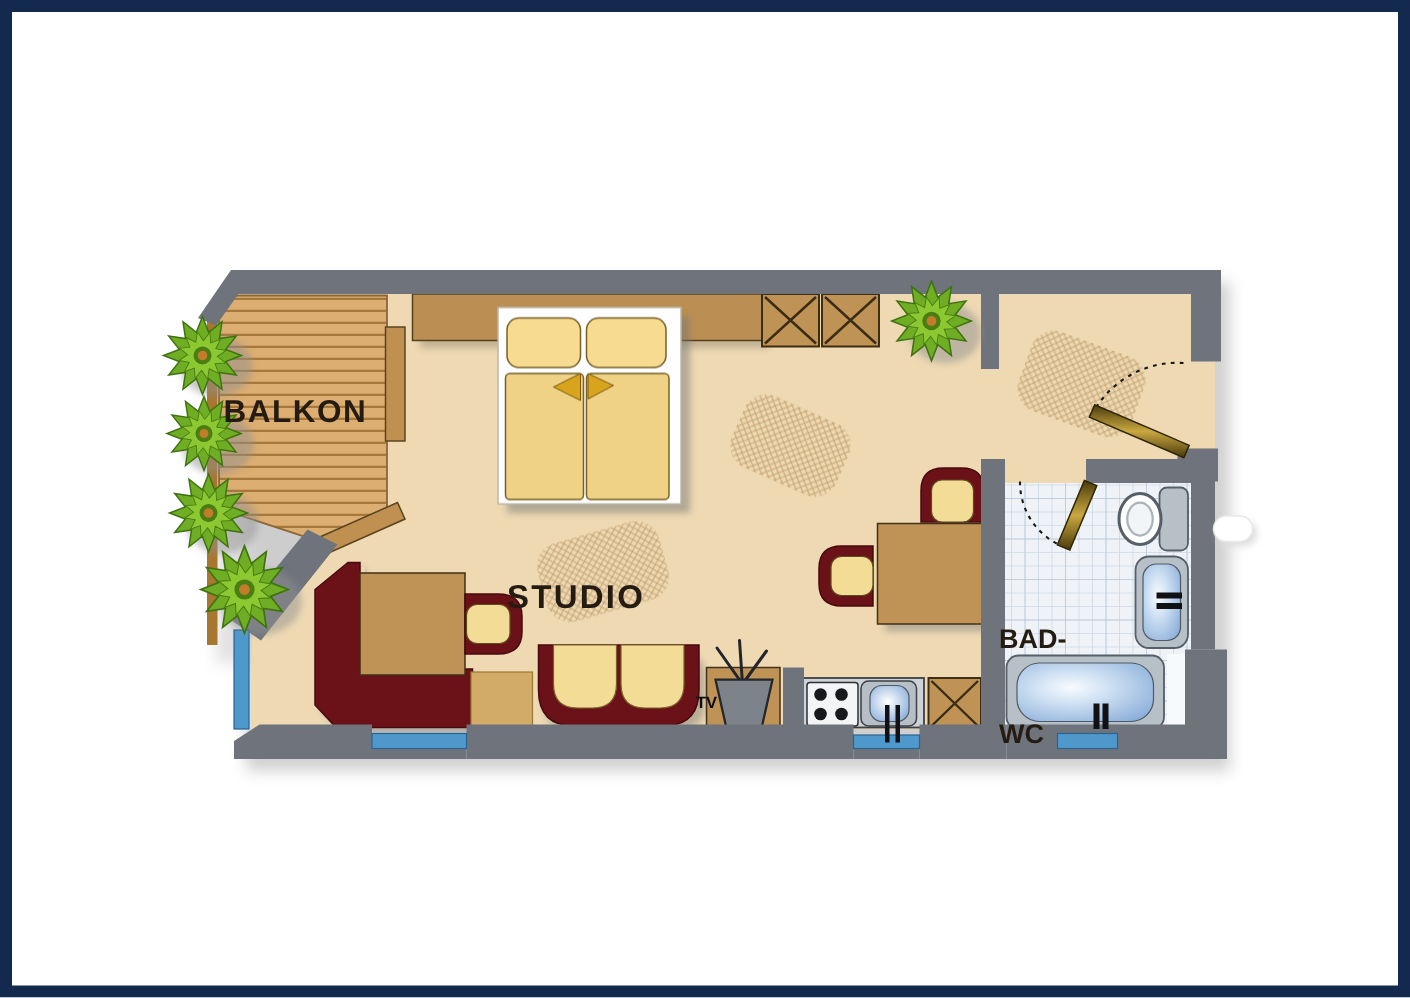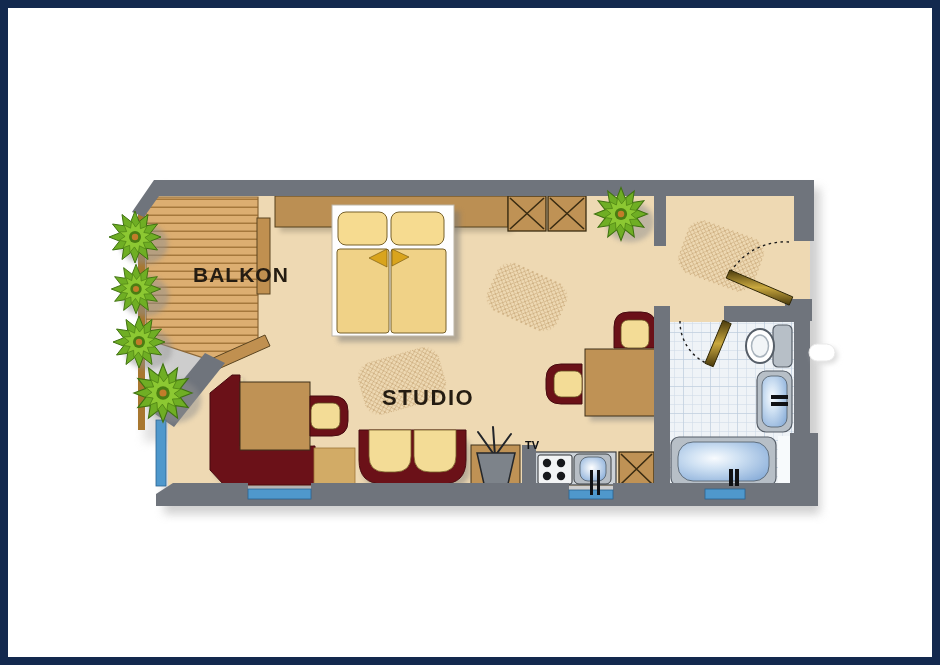--- a/index.html
+++ b/index.html
@@ -2,25 +2,25 @@
 <html><head>
 <meta charset="utf-8">
 <style>
   html,body { margin:0; padding:0; background:#ffffff; }
   .frame {
     position:relative; width:940px; height:665px; box-sizing:border-box;
     border:8px solid #13294e; background:#ffffff; overflow:hidden;
     font-family:"Liberation Sans", sans-serif;
   }
   .plan-svg { position:absolute; left:0; top:0; width:924px; height:649px; }
-  .label { position:absolute; color:#241c12; white-space:pre;padding-left:44px; }
+  .label { position:absolute; color:#241c12; white-space:pre; }
   .label-balkon { left:141px; top:255px; font-size:21px; font-weight:600; letter-spacing:1px; }
   .label-studio { left:330px; top:342px; font-size:22px; font-weight:600; letter-spacing:1.5px;margin-top:35px; }
   .label-badwc  { left:658px; top:366px; font-size:18px; font-weight:700; line-height:21px; }
-  .label-tv     { left:456px; top:431px; width:48px; text-align:center; font-size:11px; font-weight:700; color:#0d0e10; }
+  .label-tv     { left:456px; top:455px; width:48px; text-align:left; font-size:11px; font-weight:700; color:#0d0e10; }
 </style>
 </head>
 <body>
 
 <div class="frame">
   <svg class="plan-svg" viewBox="0 0 924 649" xmlns="http://www.w3.org/2000/svg">
     <defs>
       <pattern id="planks" width="10" height="8" patternUnits="userSpaceOnUse">
         <rect width="10" height="8" fill="#dcae71"></rect>
         <rect y="6.5" width="10" height="1.5" fill="#a5783c"></rect>
@@ -228,14 +228,18 @@
     </g>
 
     <g>
       <rect x="804" y="339" width="26" height="17" rx="8.5" fill="#dddddd" filter="url(#blur3)"></rect>
       <rect x="801" y="336" width="26" height="17" rx="8.5" fill="#ffffff" stroke="#e9e9e9" stroke-width="1"></rect>
     </g>
   </svg>
 
   <div class="label label-balkon">BALKON</div>
   <div class="label label-studio">STUDIO</div>
+  <div class="label label-badwc">
+    <div>BAD-</div>
+    <div>WC</div>
+  </div>
   <div class="label label-tv">TV</div>
 </div>
 
 </body></html>

